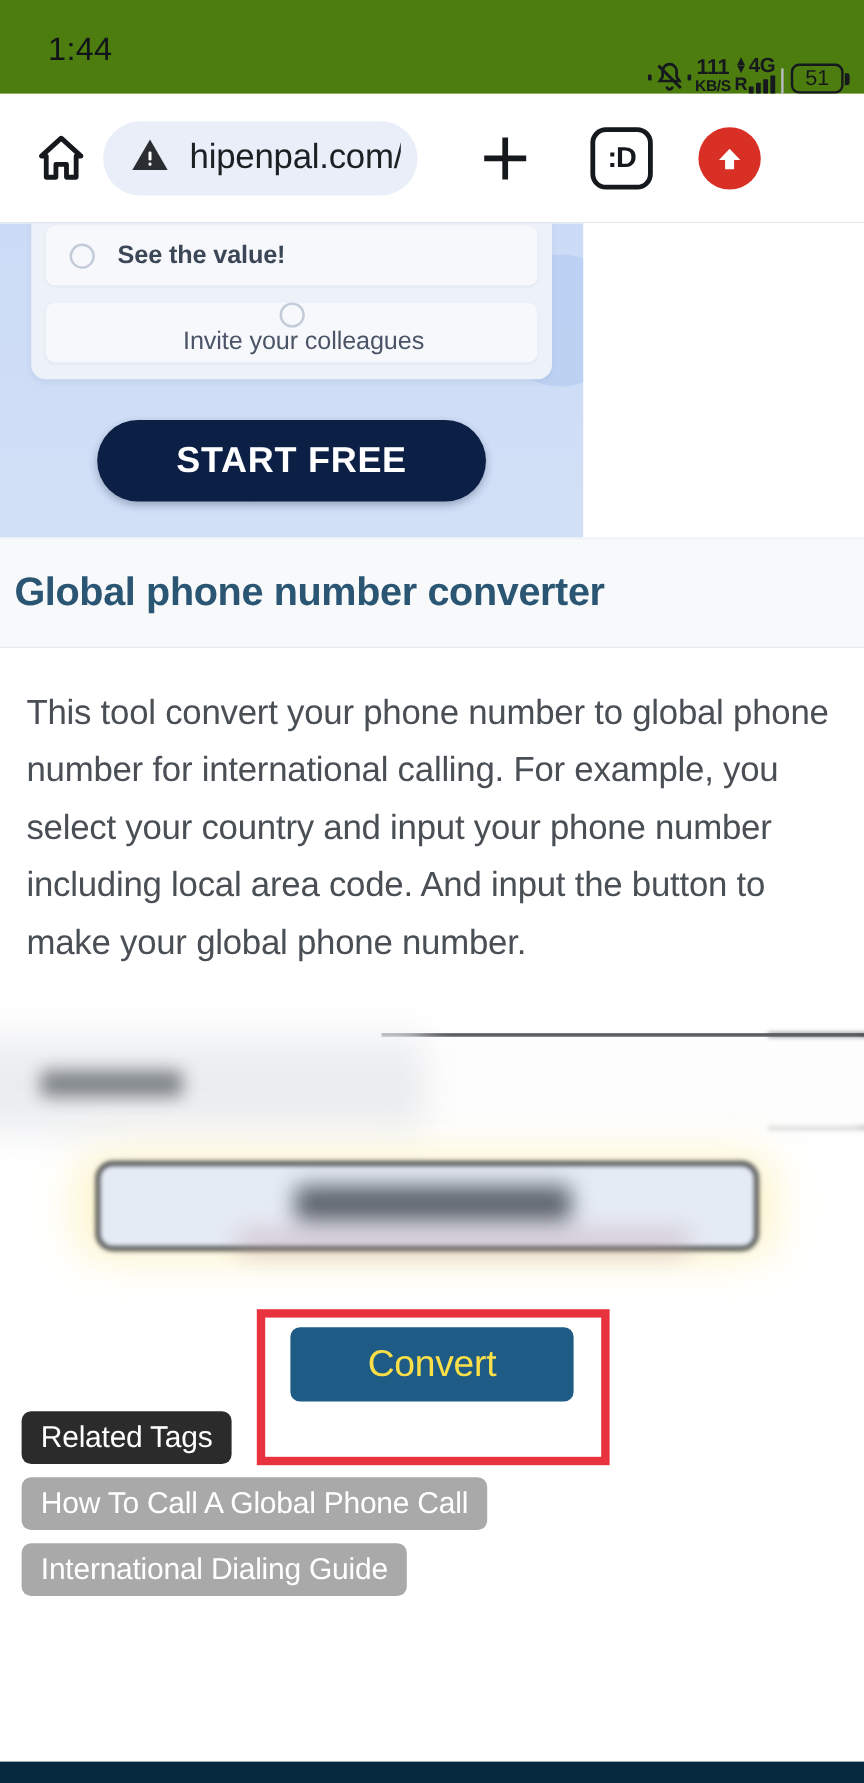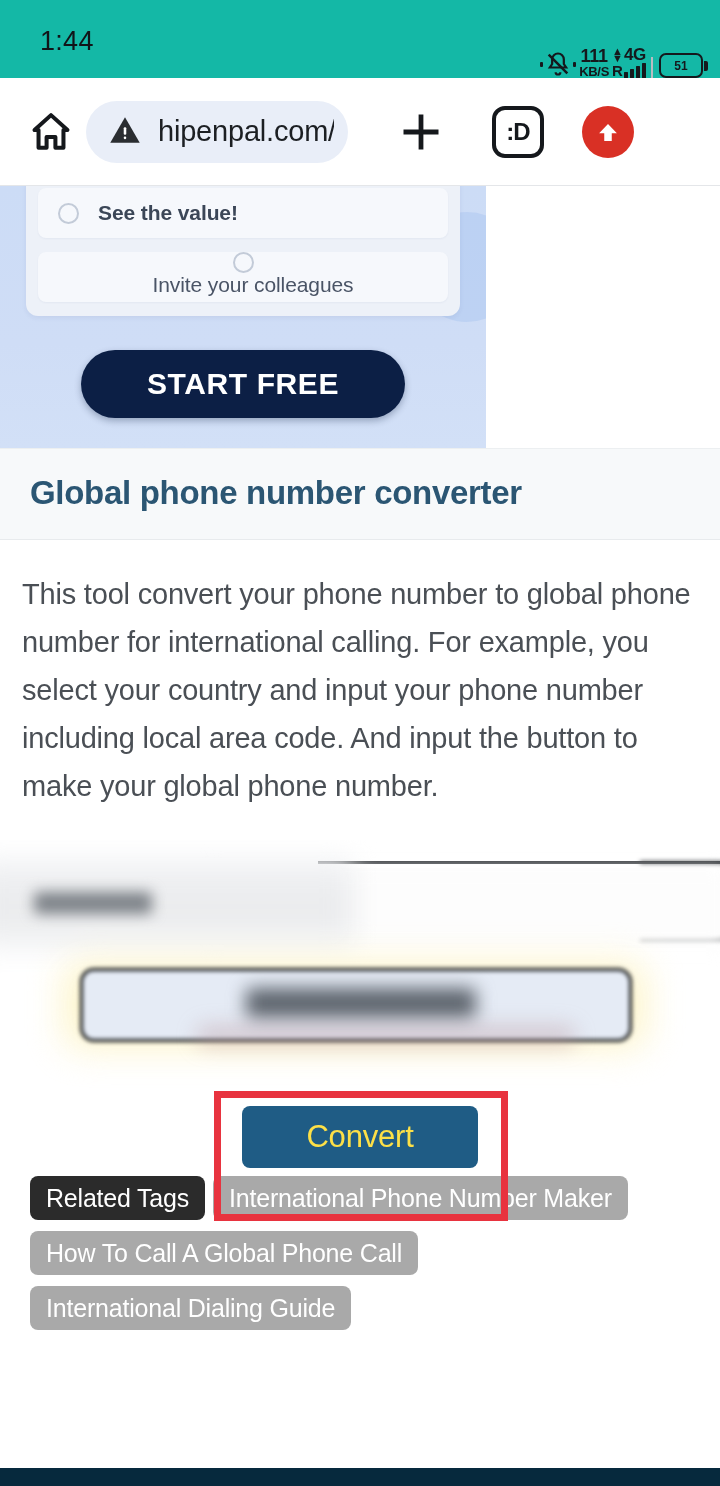--- a/index.html
+++ b/index.html
@@ -13,21 +13,21 @@
     font-family: "Liberation Sans", sans-serif;
     background: #ffffff;
     overflow: hidden;
     position: relative;
   }
 
   
   .statusbar {
     height: 78px;
     width: 720px;
-    background: #14b8a6;
+    background: #4d7c0f;
     display: flex;
     align-items: center;
     padding: 0 28px 0 40px;
     position: relative;
   }
   .status-clock {
     font-size: 27px;
     font-weight: 400;
     color: #111418;
     letter-spacing: 0.3px;
@@ -93,21 +93,21 @@
   }
   .battery {
     display: flex; align-items: center; margin-top: 2px;
   }
   .batt-body {
     width: 44px; height: 25px;
     border: 2.5px solid #15181c;
     border-radius: 7px;
     display: flex; align-items: center; justify-content: center;
   }
-  .batt-body span { font-size: 12px; font-weight: 700; color: #15181c; }
+  .batt-body span { font-size: 18px; font-weight: 400; color: #15181c; }
   .batt-tip {
     width: 4px; height: 10px; background: #15181c;
     border-radius: 0 2px 2px 0; margin-left: 1px;
   }
 
   
   .browser-bar {
     height: 108px;
     width: 720px;
     background: #ffffff;
@@ -251,21 +251,21 @@
     border-radius: 50%;
     background: rgba(175,200,240,0.55);
   }
 
   
   .heading-band {
     width: 720px;
     background: #f7f9fa;
     border-top: 1px solid #eceff1;
     border-bottom: 1px solid #e8ebed;
-    padding: 26px 22px 28px 30px;
+    padding: 26px 22px 28px 12px;
   }
   .heading-band h1 {
     font-size: 33px;
     font-weight: 700;
     color: #2b5673;
     letter-spacing: -0.3px;
     line-height: 1.1;
   }
 
   
@@ -410,21 +410,21 @@
 
   
   .tags-area {
     padding: 66px 0 0 0;
     width: 720px;
   }
   .tag-row {
     display: flex;
     align-items: center;
     gap: 8px;
-    padding-left: 30px;
+    padding-left: 18px;
     margin-bottom: 11px;
   }
   .tag {
     height: 44px;
     border-radius: 8px;
     display: inline-flex;
     align-items: center;
     padding: 0 16px;
     font-size: 25px;
     color: #ffffff;
@@ -576,21 +576,20 @@
 
     <div class="input-glow"></div>
     <div class="blur-input"></div>
     <div class="blur-input-text"></div>
     <div class="blur-input-shadow"></div>
   </div>
 
   <div class="tags-area">
     <div class="tag-row">
       <span class="tag dark">Related Tags</span>
-      <span class="tag grey">International Phone Number Maker</span>
     </div>
     <div class="tag-row">
       <span class="tag grey">How To Call A Global Phone Call</span>
     </div>
     <div class="tag-row">
       <span class="tag grey">International Dialing Guide</span>
     </div>
   </div>
 
 </div>

